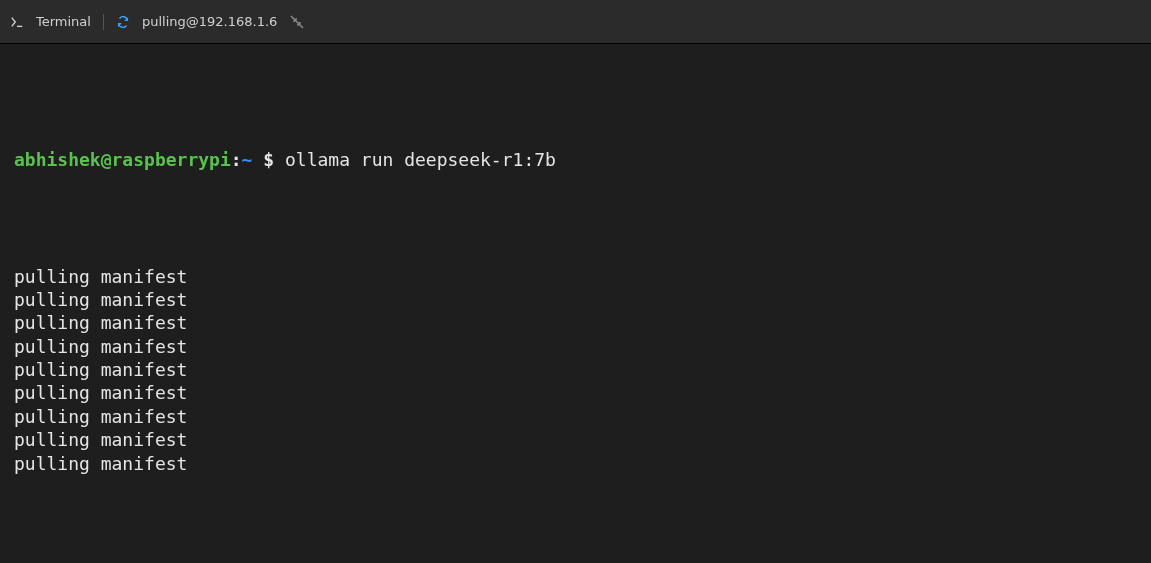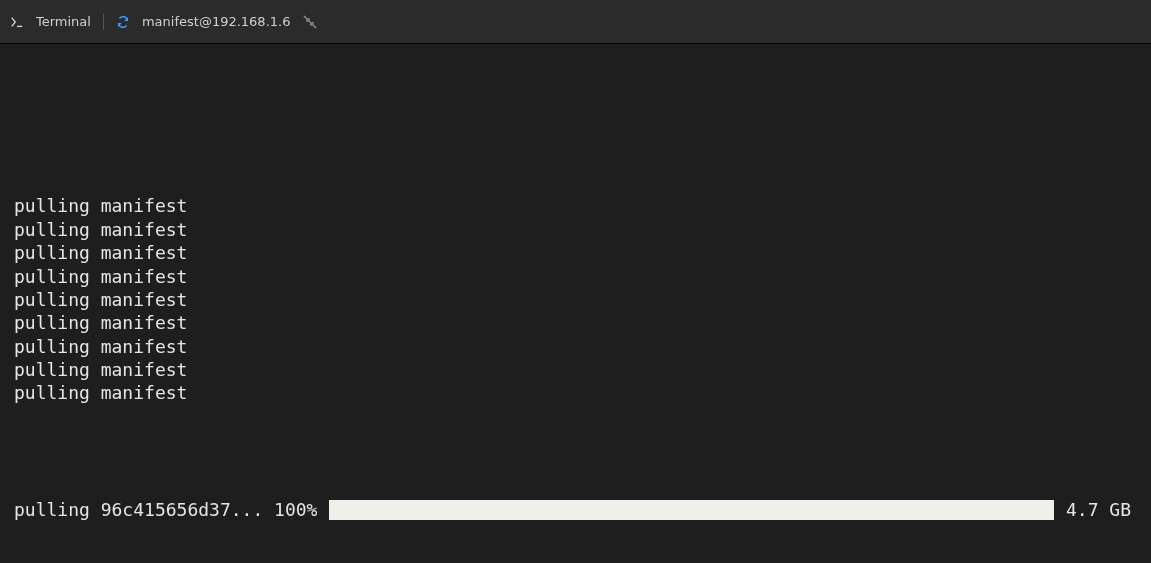--- a/index.html
+++ b/index.html
@@ -80,33 +80,34 @@
   <span>Terminal</span>
   <span class="tb-sep"></span>
   <span class="tb-icon tb-sync-icon">
     <svg width="14" height="14" viewBox="0 0 16 16" fill="none" stroke="#3aa0ff" stroke-width="1.6">
       <path d="M13 6 A5 5 0 0 0 4 4"></path>
       <path d="M3 10 A5 5 0 0 0 12 12"></path>
       <path d="M13 3 L13 6 L10 6"></path>
       <path d="M3 13 L3 10 L6 10"></path>
     </svg>
   </span>
-  <span>manifest@192.168.1.6</span>
+  <span>pulling@192.168.1.6</span>
   <span class="tb-icon tb-broken-icon">
     <svg width="16" height="16" viewBox="0 0 16 16" fill="none" stroke="#888" stroke-width="1.6">
       <path d="M5 8 A3 3 0 0 1 8 5"></path>
       <path d="M11 8 A3 3 0 0 1 8 11"></path>
       <path d="M2 2 L14 14"></path>
     </svg>
   </span>
 </div>
 
 <div class="term">
 
   
+  <span class="line"><span class="prompt-user">abhishek@raspberrypi</span><span class="prompt-colon">:</span><span class="prompt-path">~</span> <span class="prompt-dollar">$</span> <span class="cmd">ollama run deepseek-r1:7b</span></span>
 
   
   <div id="manifest-block"><span class="line">pulling manifest</span><span class="line">pulling manifest</span><span class="line">pulling manifest</span><span class="line">pulling manifest</span><span class="line">pulling manifest</span><span class="line">pulling manifest</span><span class="line">pulling manifest</span><span class="line">pulling manifest</span><span class="line">pulling manifest</span></div>
 
   
   <div id="downloads-block"><div class="dl-row"><span class="dl-left">pulling 96c415656d37... 100%</span><span class="dl-bar"></span><span class="dl-size">4.7 GB</span></div></div>
 
   
   
 

